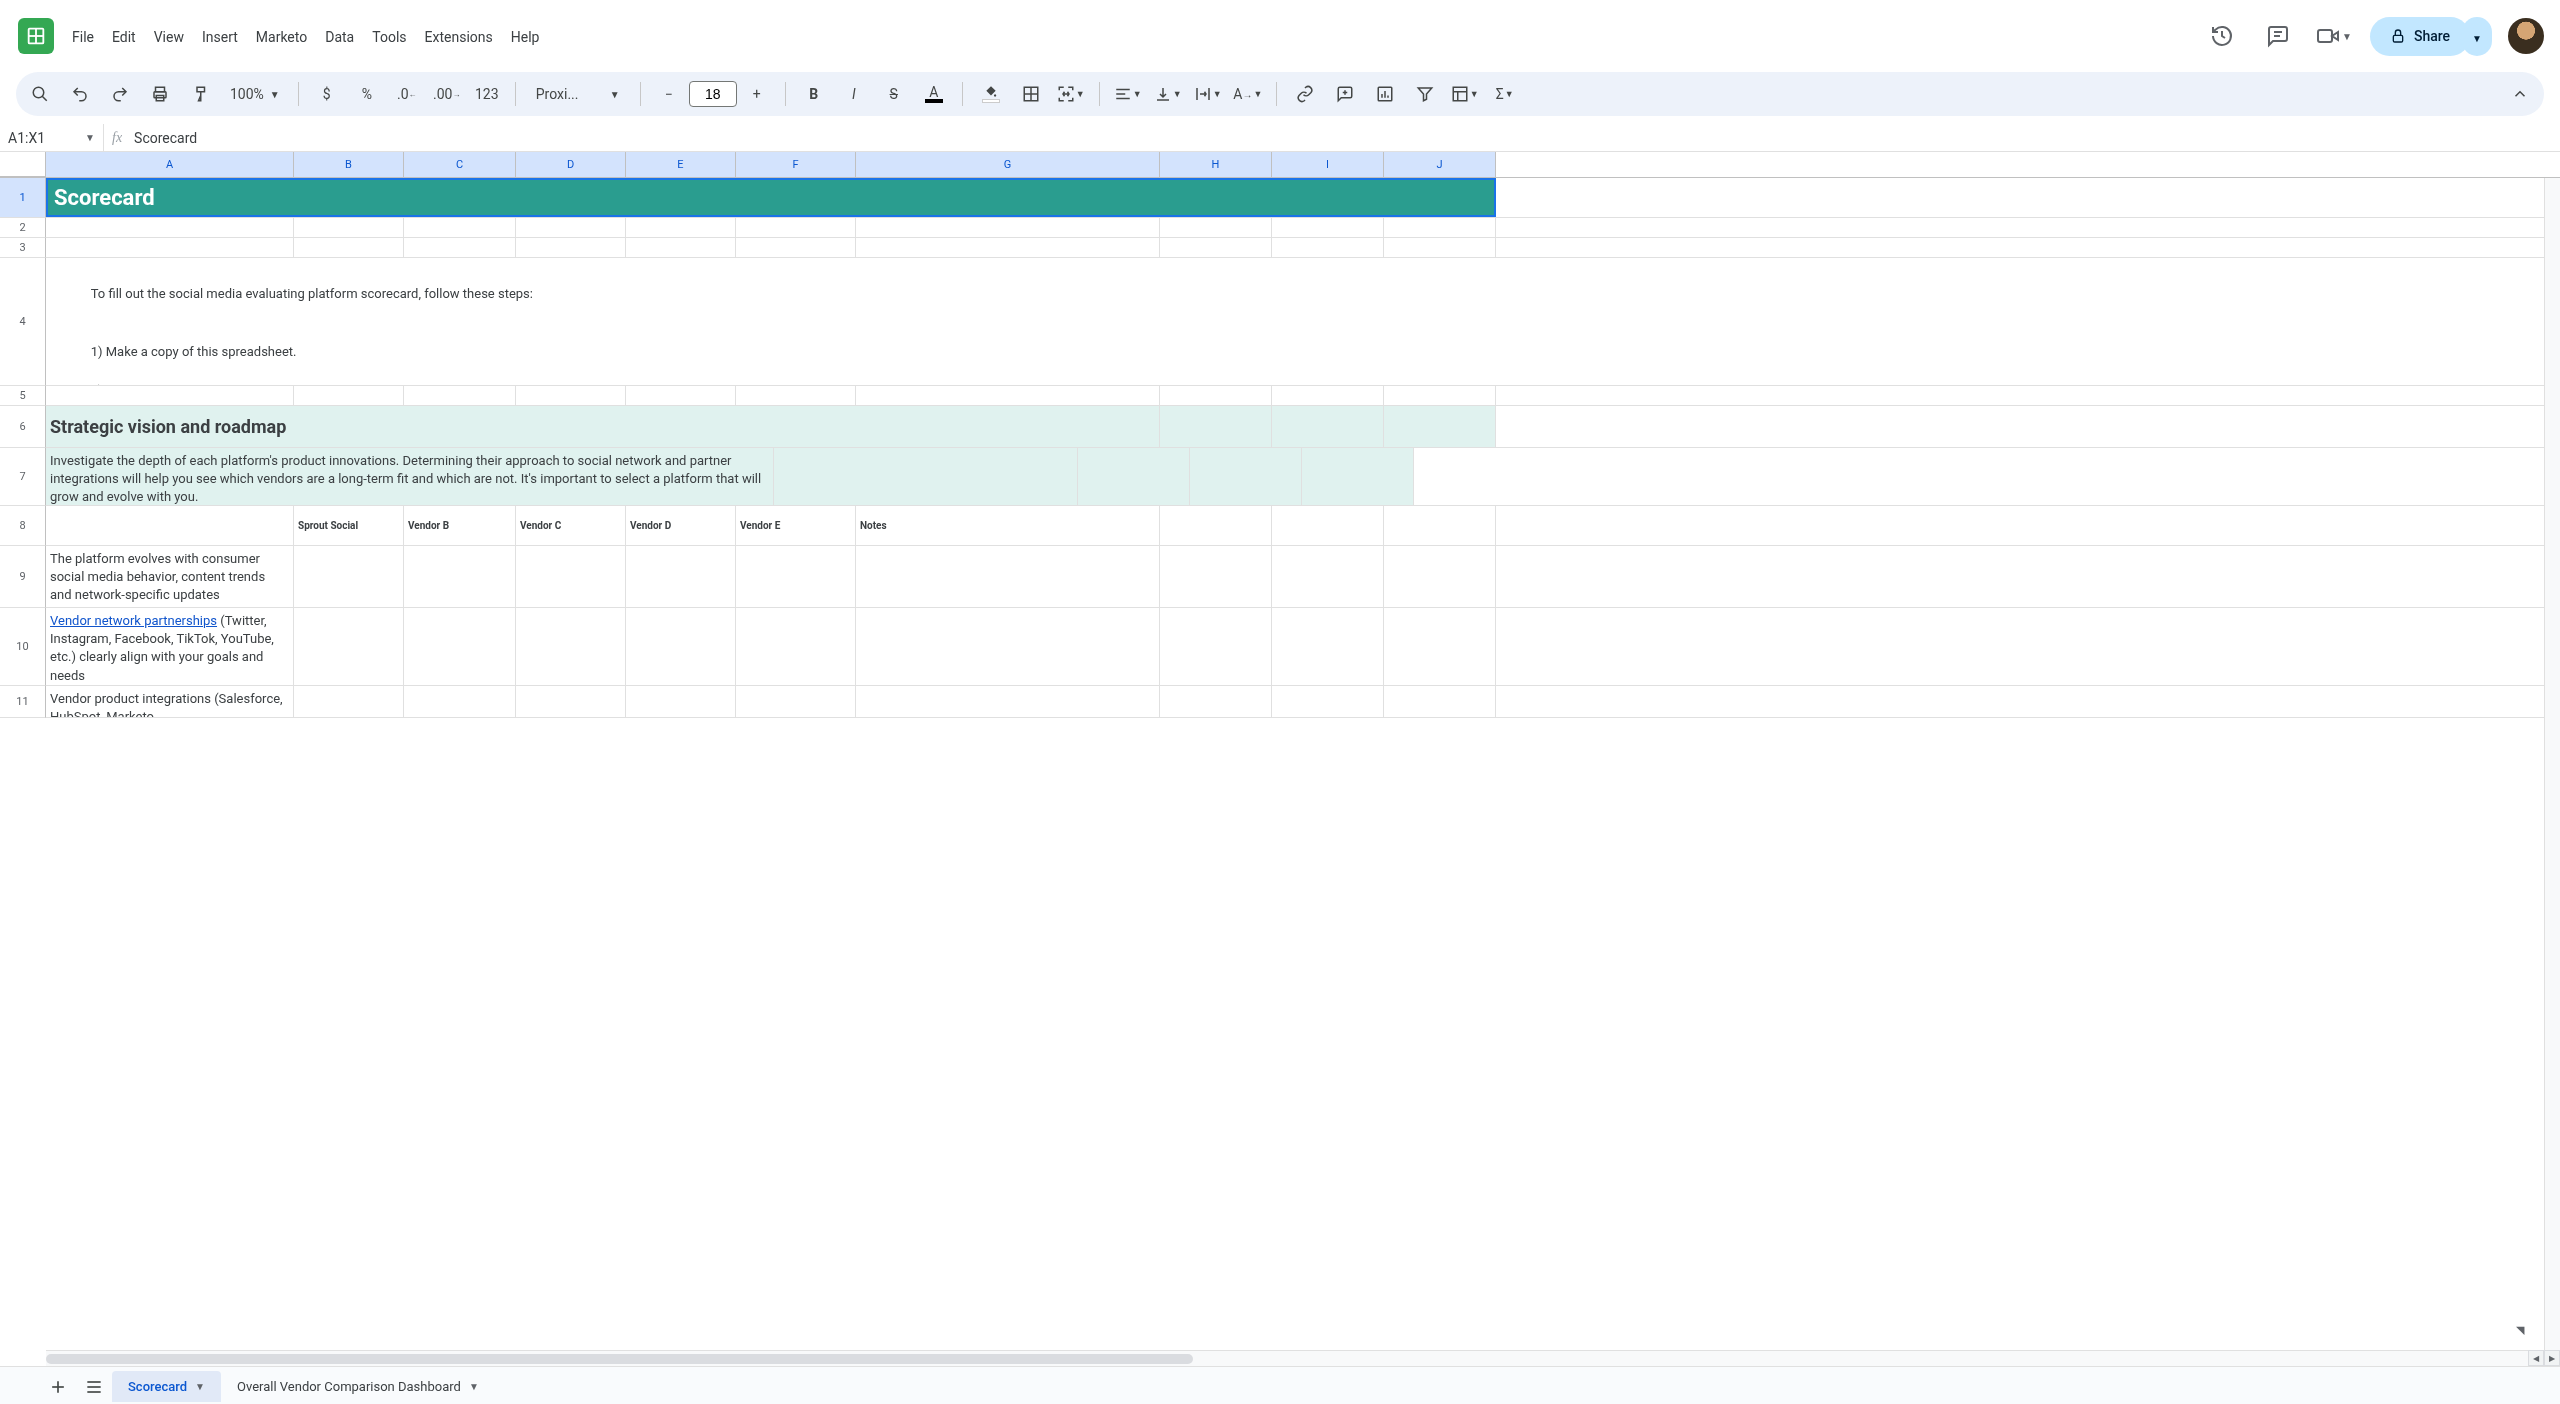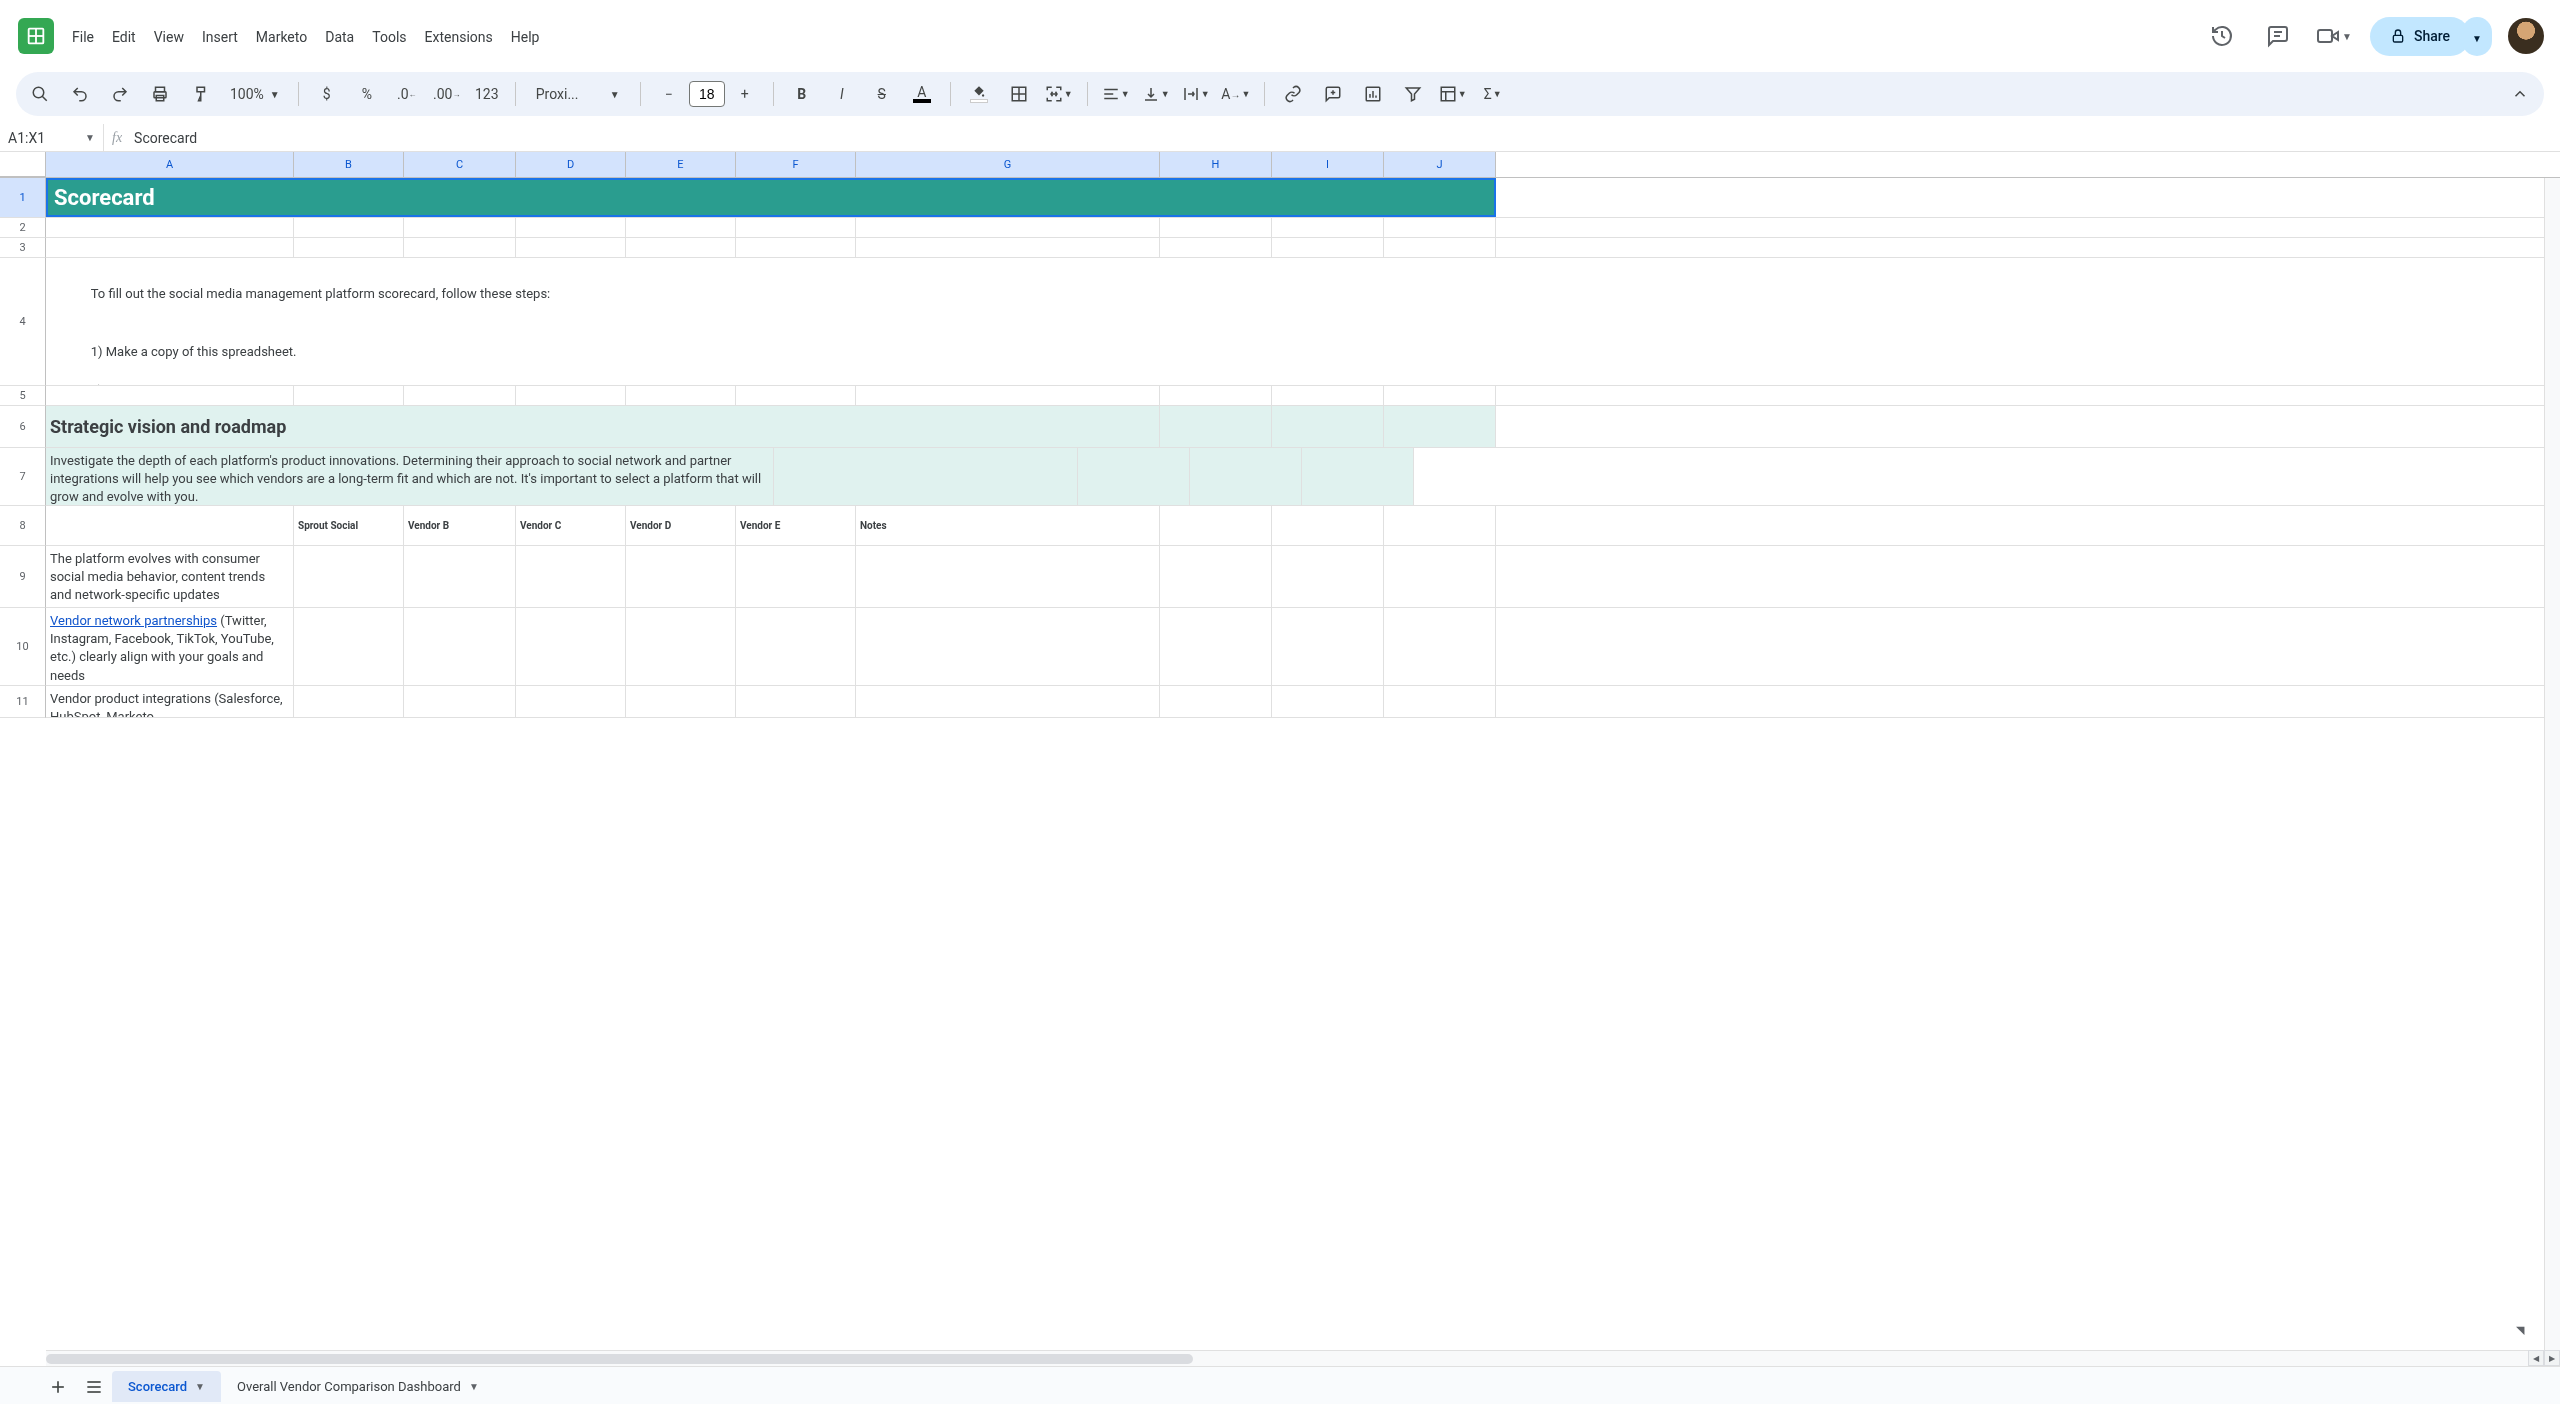--- a/index.html
+++ b/index.html
@@ -24,21 +24,21 @@
     .avatar { width: 36px; height: 36px; border-radius: 50%; background: linear-gradient(135deg, #8b6f47, #5d4e37); overflow: hidden; cursor: pointer; }
     .avatar-inner { width:100%; height:100%; background: radial-gradient(circle at 50% 35%, #d4a574 30%, #3a2e1f 31%); }
 
     
     .toolbar { display: flex; align-items: center; margin: 8px 16px; padding: 4px 8px; background: #edf2fa; border-radius: 24px; height: 44px; gap: 8px; }
     .tool-btn { min-width: 32px; height: 32px; display: flex; align-items: center; justify-content: center; cursor: pointer; border-radius: 4px; color: #444746; font-size: 14px; }
     .tool-sep { width: 1px; height: 24px; background: #c7c7c7; margin: 0 4px; }
     .zoom-select { display: flex; align-items: center; gap: 6px; padding: 0 6px; font-size: 14px; color: #444746; }
     .font-select { display: flex; align-items: center; justify-content: space-between; width: 100px; padding: 0 8px; font-size: 14px; color: #444746; }
     .font-size-box { display: flex; align-items: center; gap: 4px; }
-    .font-size-input { width: 36px; height: 26px; border: 1px solid #747775; border-radius: 4px; text-align: center; font-size: 14px; }
+    .font-size-input { width: 48px; height: 26px; border: 1px solid #747775; border-radius: 4px; text-align: center; font-size: 14px; }
     .collapse-btn { margin-left: auto; }
 
     
     .formula-row { display: flex; align-items: center; border-bottom: 1px solid #e0e0e0; height: 28px; }
     .name-box { width: 104px; padding: 0 8px; display: flex; align-items: center; justify-content: space-between; font-size: 14px; color: #3c4043; border-right: 1px solid #e0e0e0; height: 100%; }
     .fx-label { padding: 0 8px; color: #9aa0a6; font-style: italic; font-size: 14px; font-family: serif;}
     .formula-input { flex: 1; font-size: 14px; color: #3c4043; padding: 0 4px; }
 
     
     .grid-container { position: relative; overflow: hidden; height: calc(100vh - 190px); }
@@ -395,21 +395,21 @@
           <div class="cell col-F"></div>
           <div class="cell col-G"></div>
           <div class="cell col-H"></div>
           <div class="cell col-I"></div>
           <div class="cell col-J"></div>
       </div>
 
       <div class="cell-row row-4">
         <div class="cell merged">
           <div>
-            <span>To fill out the social media management platform scorecard, follow these steps:</span><br><br>
+            <span>To fill out the social media evaluating platform scorecard, follow these steps:</span><br><br>
             <span>1) Make a copy of this spreadsheet.</span><br>
             <span>2) Input the names of all vendors you're evaluating into cells B8-F8. The names will automatically update in the rest of the scorecard.</span><br>
             <br>
             <br>
             
           </div>
         </div>
       </div>
 
       <div class="cell-row row-5">

